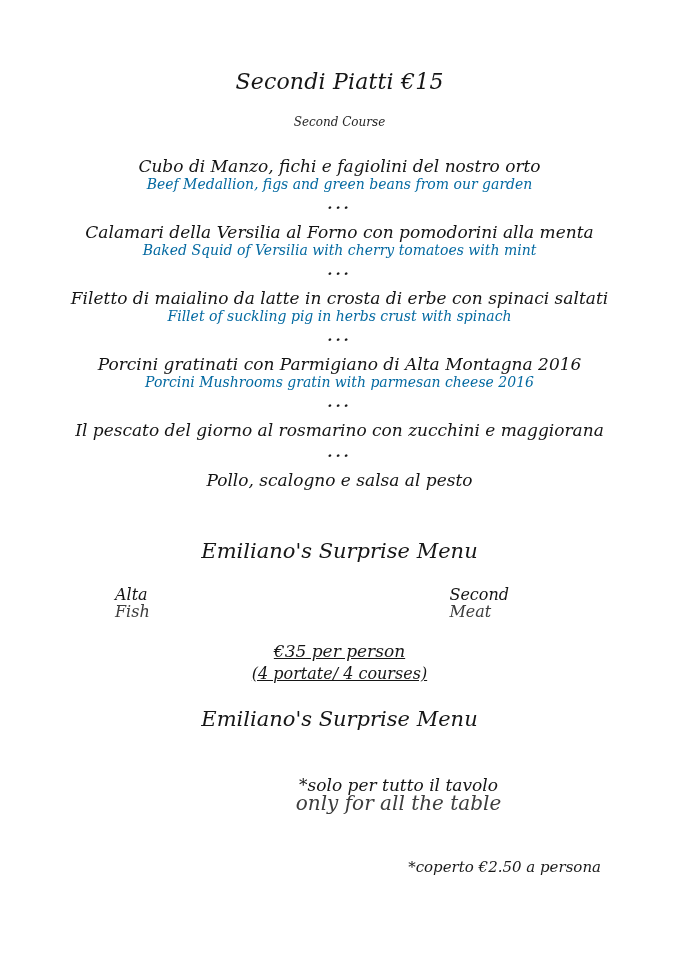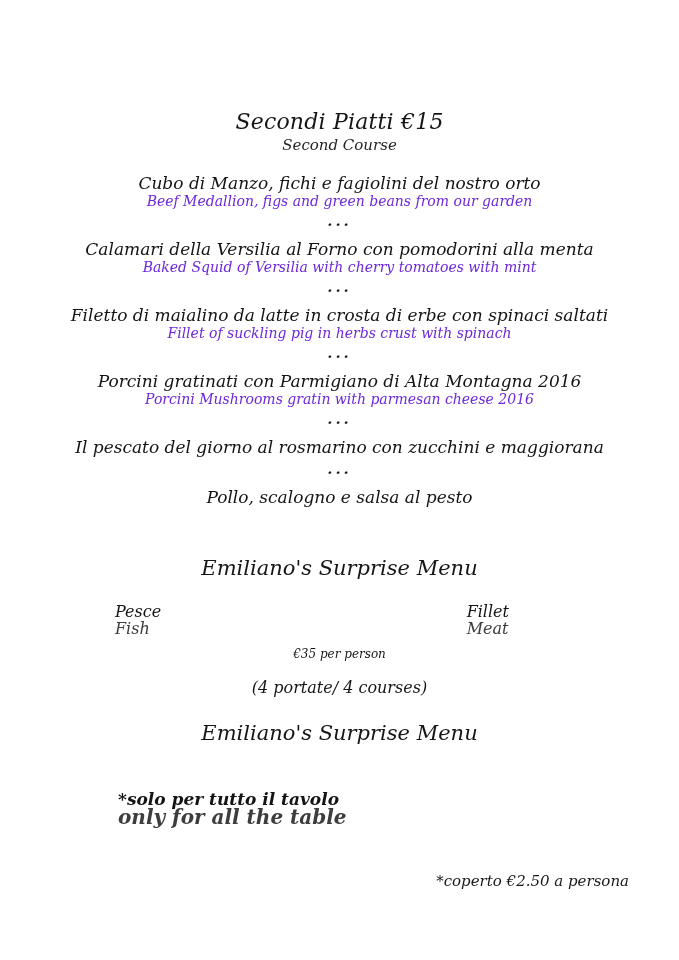--- a/index.html
+++ b/index.html
@@ -9,41 +9,41 @@
     height: 960px;
     margin: 0 auto;
     background: #ffffff;
     color: #161616;
     font-family: "DejaVu Serif", "Liberation Serif", serif;
     font-style: italic;
     text-align: center;
     overflow: hidden;
   }
   .title {
-    padding-top: 110px;
+    padding-top: 70px;
     font-size: 22px;
     line-height: 24px;
     letter-spacing: 0.2px;
   }
   .subtitle {
-    margin-top: 3px;
-    font-size: 15px;
+    margin-top: 20px;
+    font-size: 12px;
     line-height: 17px;
     color: #262626;
   }
-  .items { margin-top: 20px; }
+  .items { margin-top: 26px; }
   .item .it {
     font-size: 17px;
     line-height: 19px;
     color: #141414;
   }
   .item .en {
     font-size: 14px;
     line-height: 16px;
-    color: #6d28d9;
+    color: #0369a1;
   }
   .sep {
     font-size: 15px;
     line-height: 13px;
     margin: 10px 0 8px 0;
     font-weight: bold;
     letter-spacing: 3px;
     color: #1a1a1a;
   }
   .heading-surprise {
@@ -54,46 +54,47 @@
   .fish-meat-row {
     margin-top: 23px;
     display: flex;
     justify-content: space-between;
     padding: 0 170px 0 115px;
     text-align: left;
   }
   .fm-col .it { font-size: 16px; line-height: 18px; color: #141414; }
   .fm-col .en { font-size: 16px; line-height: 16px; color: #3d3d3d; }
   .price {
-    margin-top: 7px;
-    font-size: 12px;
+    margin-top: 21px;
+    font-size: 17px;
     line-height: 20px;
+    text-decoration: underline;
   }
   .courses {
-    margin-top: 15px;
+    margin-top: 4px;
     font-size: 16px;
     line-height: 18px;
+    text-decoration: underline;
   }
   .heading-surprise2 {
     margin-top: 25px;
     font-size: 21px;
     line-height: 23px;
   }
   .footnote {
     margin-top: 44px;
-    text-align: left;
+    text-align: center;
     padding-left: 118px;
-    font-weight: bold;
   }
   .footnote .it { font-size: 17px; line-height: 20px; color: #141414; }
   .footnote .en { font-size: 20px; line-height: 16px; color: #3d3d3d; }
   .coperto {
     margin-top: 47px;
     text-align: right;
-    padding-right: 50px;
+    padding-right: 78px;
     font-size: 15px;
     line-height: 18px;
     color: #1a1a1a;
   }
 </style>
 </head>
 <body>
 
 <div class="page">
 
@@ -139,25 +140,25 @@
     <div class="item">
       <div class="it">Pollo, scalogno e salsa al pesto</div>
     </div>
 
   </div>
 
   <div class="heading-surprise">Emiliano's Surprise Menu</div>
 
   <div class="fish-meat-row">
     <div class="fm-col">
-      <div class="it">Pesce</div>
+      <div class="it">Alta</div>
       <div class="en">Fish</div>
     </div>
     <div class="fm-col">
-      <div class="it">Fillet</div>
+      <div class="it">Second</div>
       <div class="en">Meat</div>
     </div>
   </div>
 
   <div class="price">€35 per person</div>
   <div class="courses">(4 portate/ 4 courses)</div>
 
   <div class="heading-surprise2">Emiliano's Surprise Menu</div>
 
   <div class="footnote">

